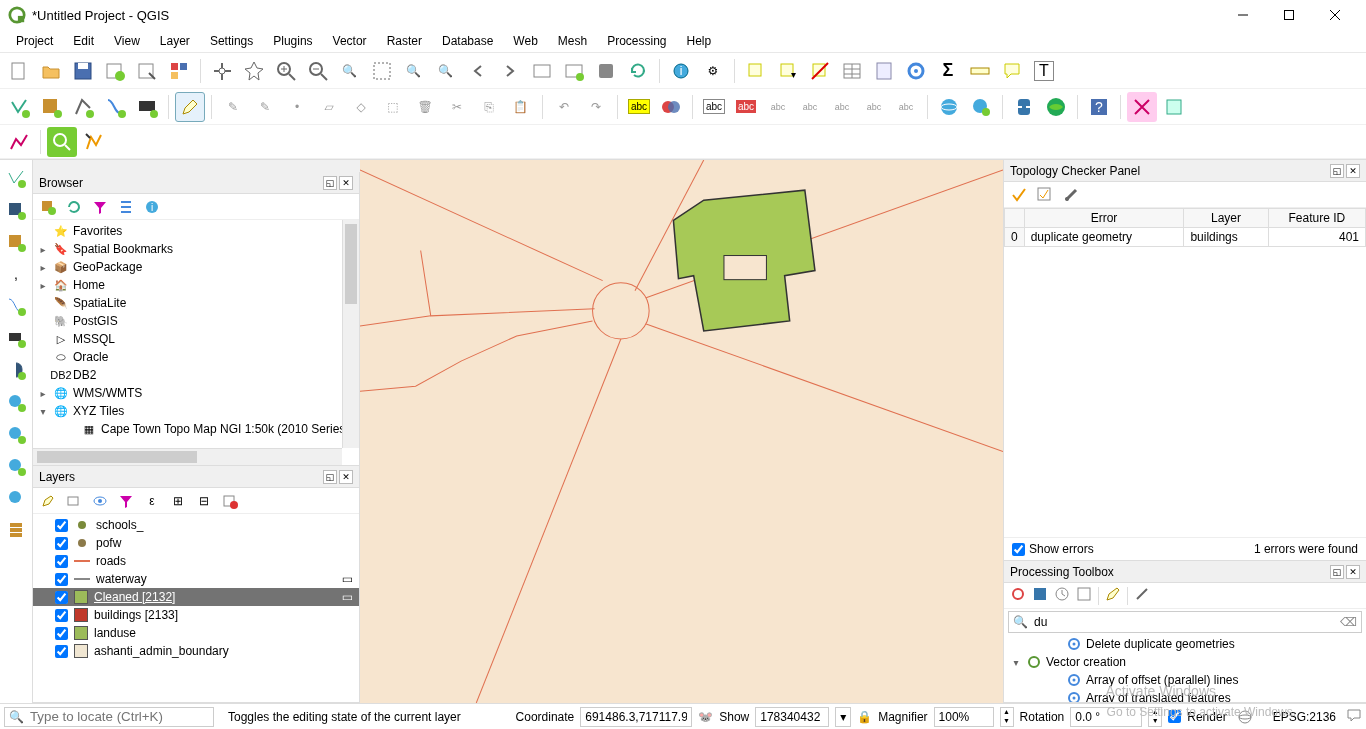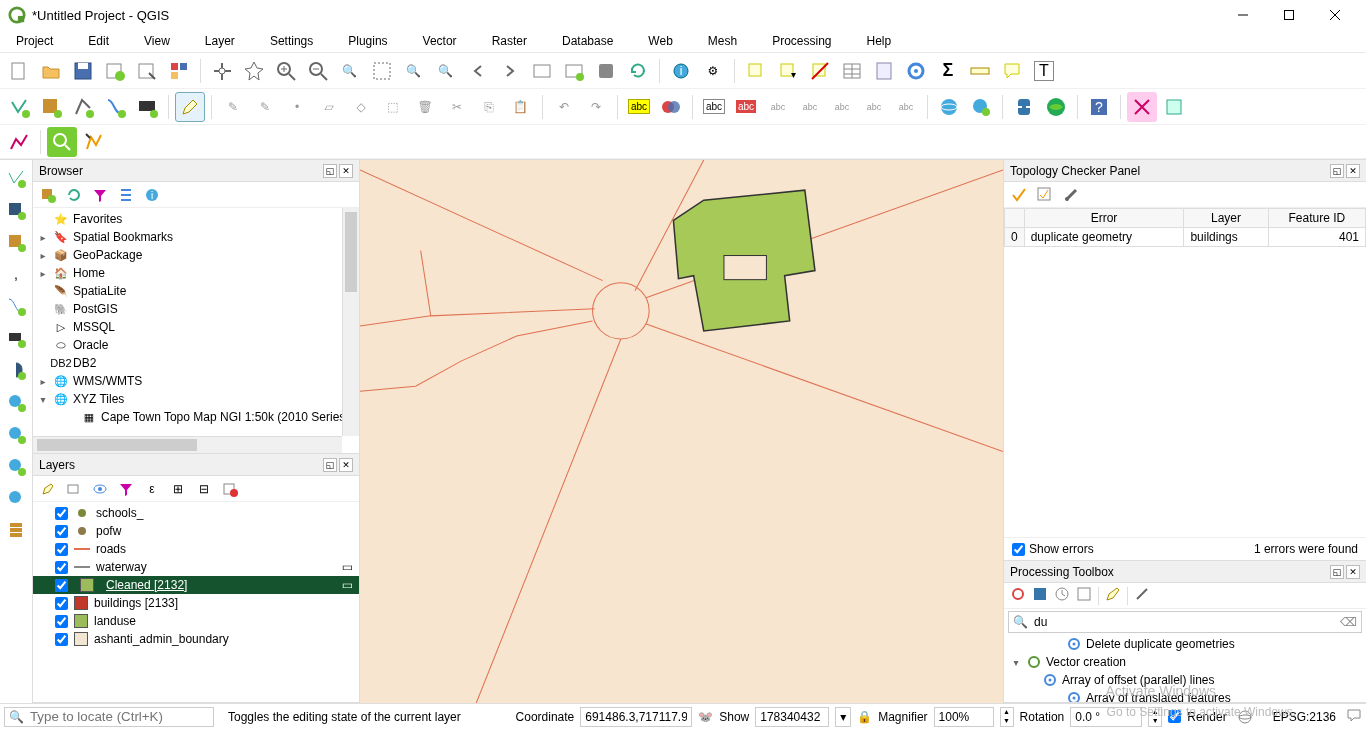--- a/index.html
+++ b/index.html
@@ -3,46 +3,46 @@
 <meta charset="utf-8">
 <style>
   * { box-sizing: border-box; user-select: none; }
   body { margin: 0; font-family: "Segoe UI", Tahoma, sans-serif; font-size: 12px; background: #f0f0f0; width: 1366px; height: 729px; overflow: hidden; display: flex; flex-direction: column; }
   
   .titlebar { height: 30px; background: #fff; display: flex; align-items: center; padding: 0 8px; }
   .titlebar .ql { width:18px; height:18px; margin-right:6px; }
   .titlebar .title { flex:1; font-size: 13px; }
   .winbtn { width:46px; height:30px; display:flex; align-items:center; justify-content:center; }
   
-  .menubar { height: 23px; background:#fff; display:flex; align-items:center; padding: 0 6px; gap:15px; border-bottom:1px solid #e8e8e8; }
+  .menubar { height: 23px; background:#fff; display:flex; align-items:center; padding: 0 6px; gap:0; border-bottom:1px solid #e8e8e8; }
   .menubar span { padding: 2px 10px; }
   
   .toolbars { background:#fff; border-bottom:1px solid #ddd; display:flex; flex-direction:column; }
   .tbrow { height:36px; display:flex; align-items:center; padding:2px 4px; gap:2px; border-bottom:1px solid #f0f0f0;}
   .tool { width:30px; height:30px; display:flex; align-items:center; justify-content:center; border:1px solid transparent; border-radius:3px; }
   .sep { width:1px; height:24px; background:#ddd; margin:0 4px; }
   
   .mainarea { flex:1; display:flex; min-height:0; }
   .leftcol { width:33px; background:#fff; border-right:1px solid #ddd; display:flex; flex-direction:column; padding-top:4px; align-items:center; gap:4px;}
   .leftcol .tool{width:28px;height:28px;}
-  .panelstack { width:327px; display:flex; flex-direction:column; border-right:1px solid #ddd; background:#fff; }
+  .panelstack { width:327px; display:flex; flex-direction:column; border-right:1px solid #ddd; background:#fff;margin-top:12px; }
   .panel { display:flex; flex-direction:column; border-bottom:1px solid #ddd; }
   .panelhdr { height:22px; background:#f0f0f0; display:flex; align-items:center; padding:0 6px; border-bottom:1px solid #ddd; font-size:12px; }
   .panelhdr .t { flex:1; }
   .pclose { width:14px; height:14px; display:flex; align-items:center; justify-content:center; border:1px solid #bbb; font-size:9px; margin-left:2px; background:#fff;}
   .paneltb { height:26px; display:flex; align-items:center; gap:4px; padding:2px 4px; border-bottom:1px solid #eee; }
   .paneltb .tool{width:22px;height:22px;}
   .panelbody { flex:1; overflow:auto; position:relative; }
   .tree { padding:2px 0; }
   .node { display:flex; align-items:center; height:18px; padding-left:4px; gap:4px; white-space:nowrap;}
   .expander { width:12px; text-align:center; color:#666; font-size:10px;}
   .icoslot { width:16px; height:16px; display:flex; align-items:center; justify-content:center; }
   
   .layerrow { display:flex; align-items:center; height:18px; padding-left:22px; gap:6px; }
-  .layerrow.sel { background:#14532d; color:#fff;gap:12px; }
+  .layerrow.sel { background:#737373; color:#fff; }
   input[type=checkbox] { width:13px; height:13px; margin:0; }
   .swatch { width:14px; height:14px; border:1px solid #555; }
   
   .canvas { flex:1; background:#f7e5cf; position:relative; border-right:1px solid #ddd; }
   
   .rightcol { width:362px; display:flex; flex-direction:column; background:#fff; }
   .rtable { width:100%; border-collapse:collapse; font-size:12px; }
   .rtable th, .rtable td { border:1px solid #ddd; padding:2px 6px; text-align:left; }
   .rtable th { background:#f7f7f7; font-weight:normal; text-align:center;}
   .proctb { height:26px; display:flex; align-items:center; gap:6px; padding:2px 6px; border-bottom:1px solid #eee;}
@@ -826,21 +826,21 @@
           </div>
           <div class="node" style="padding-left: 6px;">
             <span class="expander">▾</span>
             <span class="icoslot">
               <svg width="14" height="14">
                 <circle cx="7" cy="7" r="5" fill="none" stroke="#589632" stroke-width="2"></circle>
               </svg>
             </span>
             <span>Vector creation</span>
           </div>
-          <div class="node" style="padding-left: 22px;">
+          <div class="node" style="padding-left: 46px;">
             <span class="expander"></span>
             <span class="icoslot">
               <svg width="14" height="14">
                 <circle cx="7" cy="7" r="5" fill="none" stroke="#48d" stroke-width="2"></circle>
                 <circle cx="7" cy="7" r="1.5" fill="#48d"></circle>
               </svg>
             </span>
             <span>Array of offset (parallel) lines</span>
           </div>
           <div class="node" style="padding-left: 46px;">

